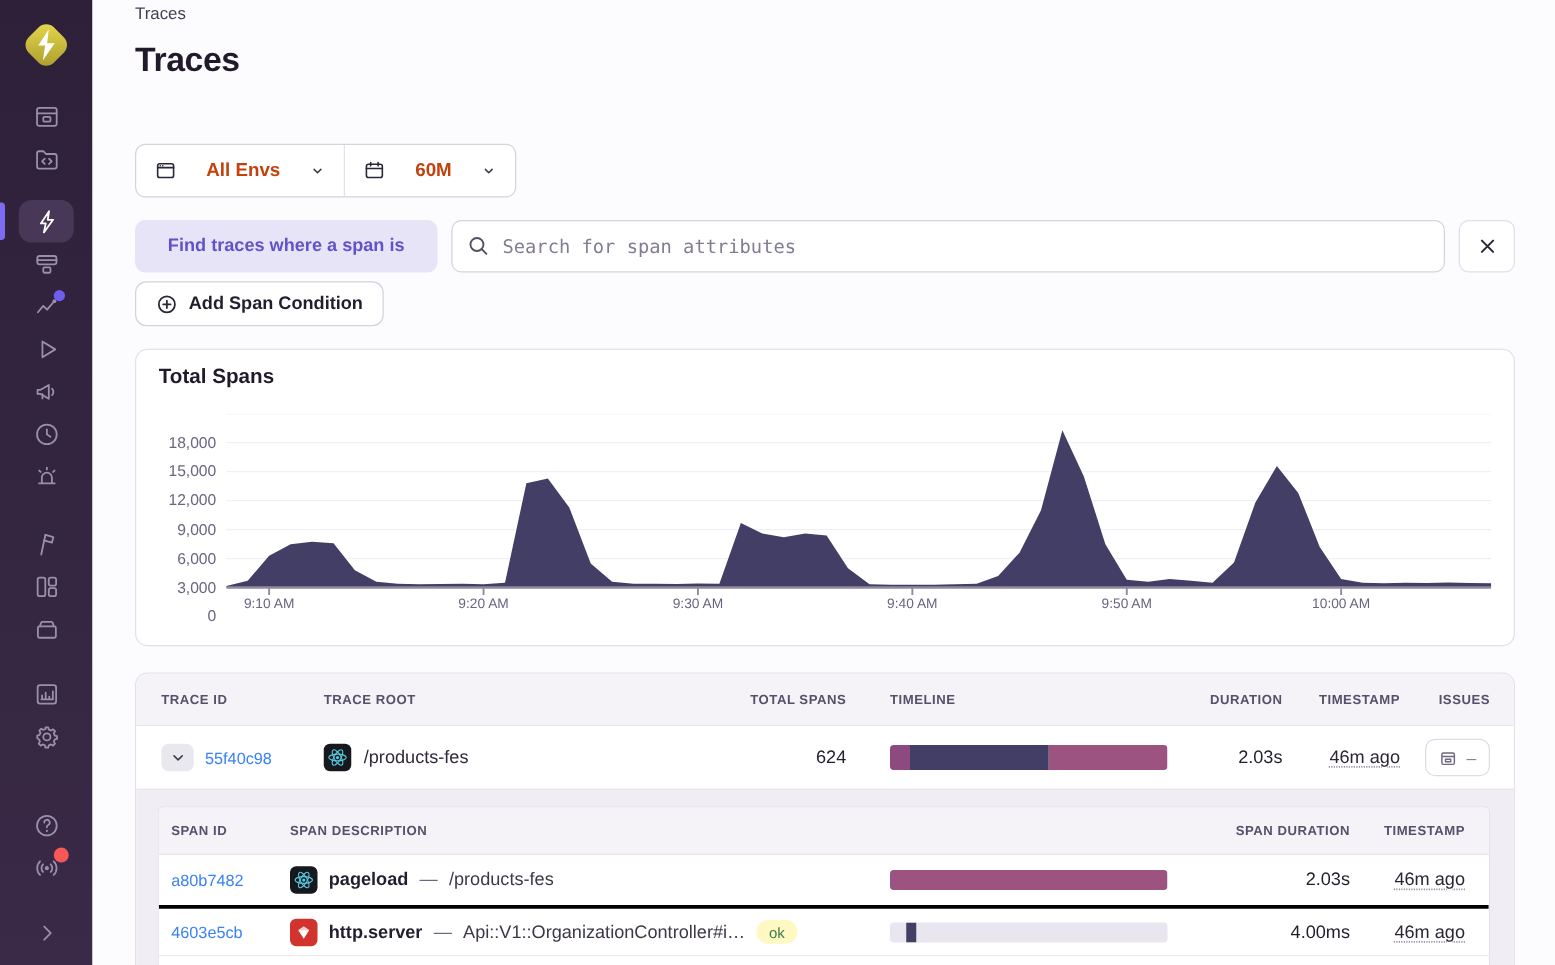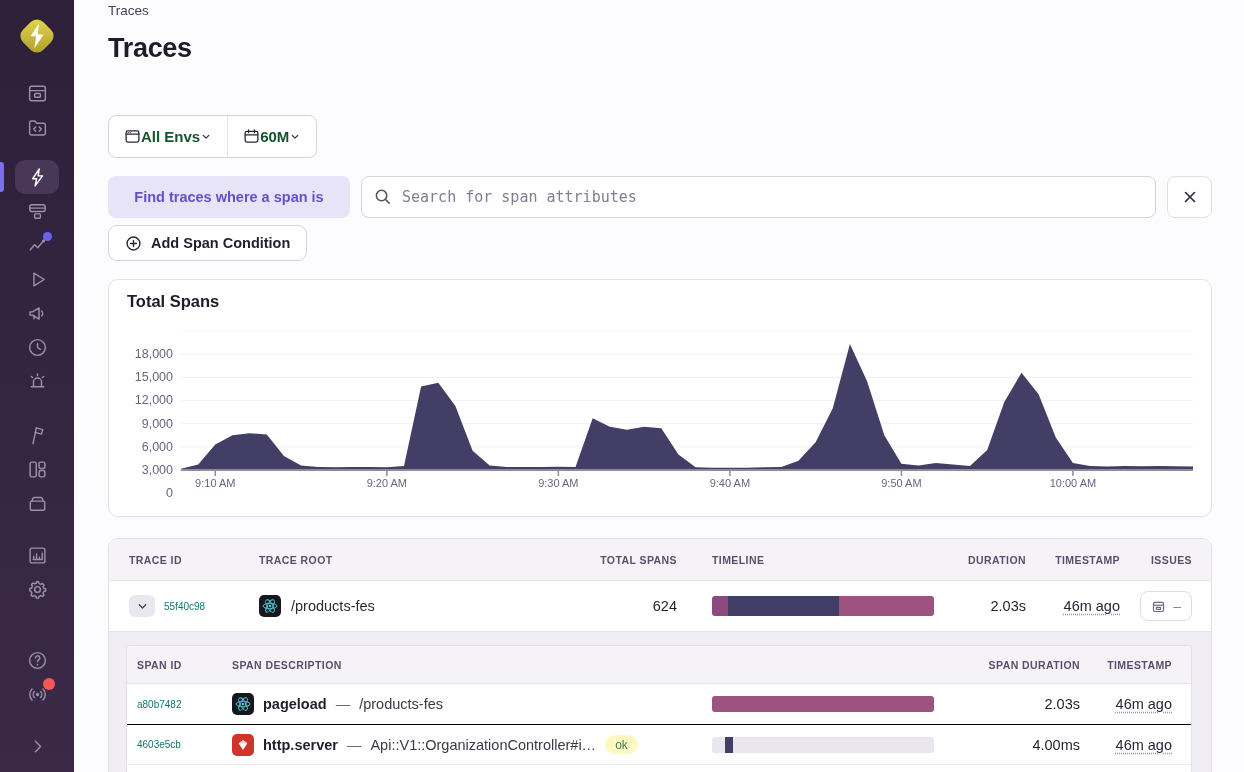--- a/index.html
+++ b/index.html
@@ -35,22 +35,22 @@
   .page-title { position:absolute; left:34px; top:33px; font-size:27px; font-weight:800;
     letter-spacing:-0.3px; color:#201a2b; }
   .feedback-btn { position:absolute; right:33px; top:36px; height:35px; display:inline-flex;
     align-items:center; gap:9px; padding:0 15px; background:#fff; border:1px solid #d8d4e0;
     border-radius:8px; font-size:14.5px; font-weight:700; color:#2b2536; cursor:pointer; }
   .feedback-btn svg, .btn-ico { width:17px; height:17px; stroke:#2b2536; stroke-width:1.5; fill:none;
     stroke-linecap:round; stroke-linejoin:round; }
 
   .filter-group { position:absolute; left:34px; top:115px; height:43px; display:inline-flex;
     align-items:center; background:#fff; border:1px solid #d6d2de; border-radius:8px; }
-  .filter-btn { display:inline-flex; align-items:center; gap:0; padding:0 15px; height:100%;
-    font-size:15px; font-weight:700; color:#14532d; cursor:pointer; background:none; border:none;
+  .filter-btn { display:inline-flex; align-items:center; gap:24px; padding:0 15px; height:100%;
+    font-size:15px; font-weight:700; color:#c2410c; cursor:pointer; background:none; border:none;
     font-family:"Liberation Sans", sans-serif; }
   .filter-divider { width:1px; height:100%; background:#e4e1e9; }
   .chev { width:12px; height:12px; stroke:#3d3747; stroke-width:2; fill:none; stroke-linecap:round; stroke-linejoin:round; }
 
   .row2 { position:absolute; left:34px; right:32px; top:176px; height:42px; display:flex; gap:11px; }
   .span-pill { width:242px; background:#e8e4f8; border-radius:8px; display:flex; align-items:center;
     justify-content:center; font-size:14.5px; font-weight:700; color:#6152c9; }
   .search-box { flex:1; position:relative; }
   .search-box input { width:100%; height:100%; border:1px solid #d6d2de; border-radius:8px;
     background:#fff; padding:0 12px 0 40px; font-family:"DejaVu Sans Mono", monospace;
@@ -84,21 +84,21 @@
   .t-header { height:42px; background:#f5f3f8; border-bottom:1px solid #e7e4ec; border-radius:10px 10px 0 0; }
   .th { font-size:10.5px; font-weight:700; letter-spacing:0.04em; color:#57506a; white-space:nowrap; }
   .al-r { text-align:right; }
   .pad-tl { padding-left:35px; }
   .th.ts-h { padding-right:16px; }
   .t-row { height:50px; background:#fff; }
   .cell-id { display:flex; align-items:center; gap:9px; }
   .expander { width:26px; height:22px; background:#eae8ef; border:none; border-radius:6px;
     display:flex; align-items:center; justify-content:center; cursor:pointer; }
   .expander svg { width:13px; height:13px; stroke:#443d52; stroke-width:1.8; fill:none; stroke-linecap:round; stroke-linejoin:round; }
-  .id-link { color:#0f766e; font-size:10px; text-decoration:none; cursor:pointer; }
+  .id-link { color:#3b82f6; font-size:13px; text-decoration:none; cursor:pointer; }
   .cell-root { display:flex; align-items:center; gap:10px; font-size:14.5px; color:#2f2838; min-width:0; }
   .proj-icon { width:22px; height:22px; border-radius:5px; display:flex; align-items:center;
     justify-content:center; flex:none; }
   .proj-react { background:#15181c; }
   .proj-ruby { background:#d0342c; }
   .num { font-size:14.5px; color:#231e2d; }
   .tl { width:100%; height:20px; position:relative; border-radius:3px; overflow:hidden; }
   .tl.tl-track { background:#e9e6ef; }
   .tl-seg { position:absolute; top:0; bottom:0; }
   .timestamp { font-size:14.5px; color:#2b2536; text-decoration:underline dotted; text-underline-offset:3px;
@@ -108,21 +108,21 @@
     background:#fff; border:1px solid #dfdbe5; border-radius:8px; cursor:pointer;
     color:#8a8399; font-size:14px; }
   .issues-btn svg { width:15px; height:15px; stroke:#6f6880; stroke-width:1.4; fill:none; stroke-linejoin:round; }
 
   .expanded { background:#f0eef4; border-top:1px solid #e7e4ec; padding:13px 19px 0 17px; }
   .inner-table { background:#fff; border:1px solid #e3e0ea; border-bottom:none; border-radius:4px 4px 0 0; overflow:hidden; }
   .s-header, .s-row { display:grid; grid-template-columns:95px minmax(0,1fr) 222px 146px 92px;
     padding:0 19px 0 10px; align-items:center; }
   .s-header { height:38px; background:#f5f3f8; border-bottom:1px solid #e7e4ec; }
   .s-row { height:40px; background:#fff; }
-  .s-row + .s-row { border-top:1px solid #000000; }
+  .s-row + .s-row { border-top:3px solid #000000; }
   .s-row .tl { height:16px; }
   .cell-desc { display:flex; align-items:center; gap:9px; min-width:0; font-size:14.5px; color:#3d3747; }
   .op { font-weight:700; color:#231e2d; }
   .sep { color:#6d6680; }
   .desc-txt { white-space:nowrap; overflow:hidden; text-overflow:ellipsis; }
   .badge { background:#fef9c3; color:#3e7b50; font-size:12px; padding:2.5px 10px; border-radius:20px; flex:none; }
   .empty-row { height:40px; background:#fff; border-top:1px solid #eceaf0; }
 </style>
 </head>
 <body>

